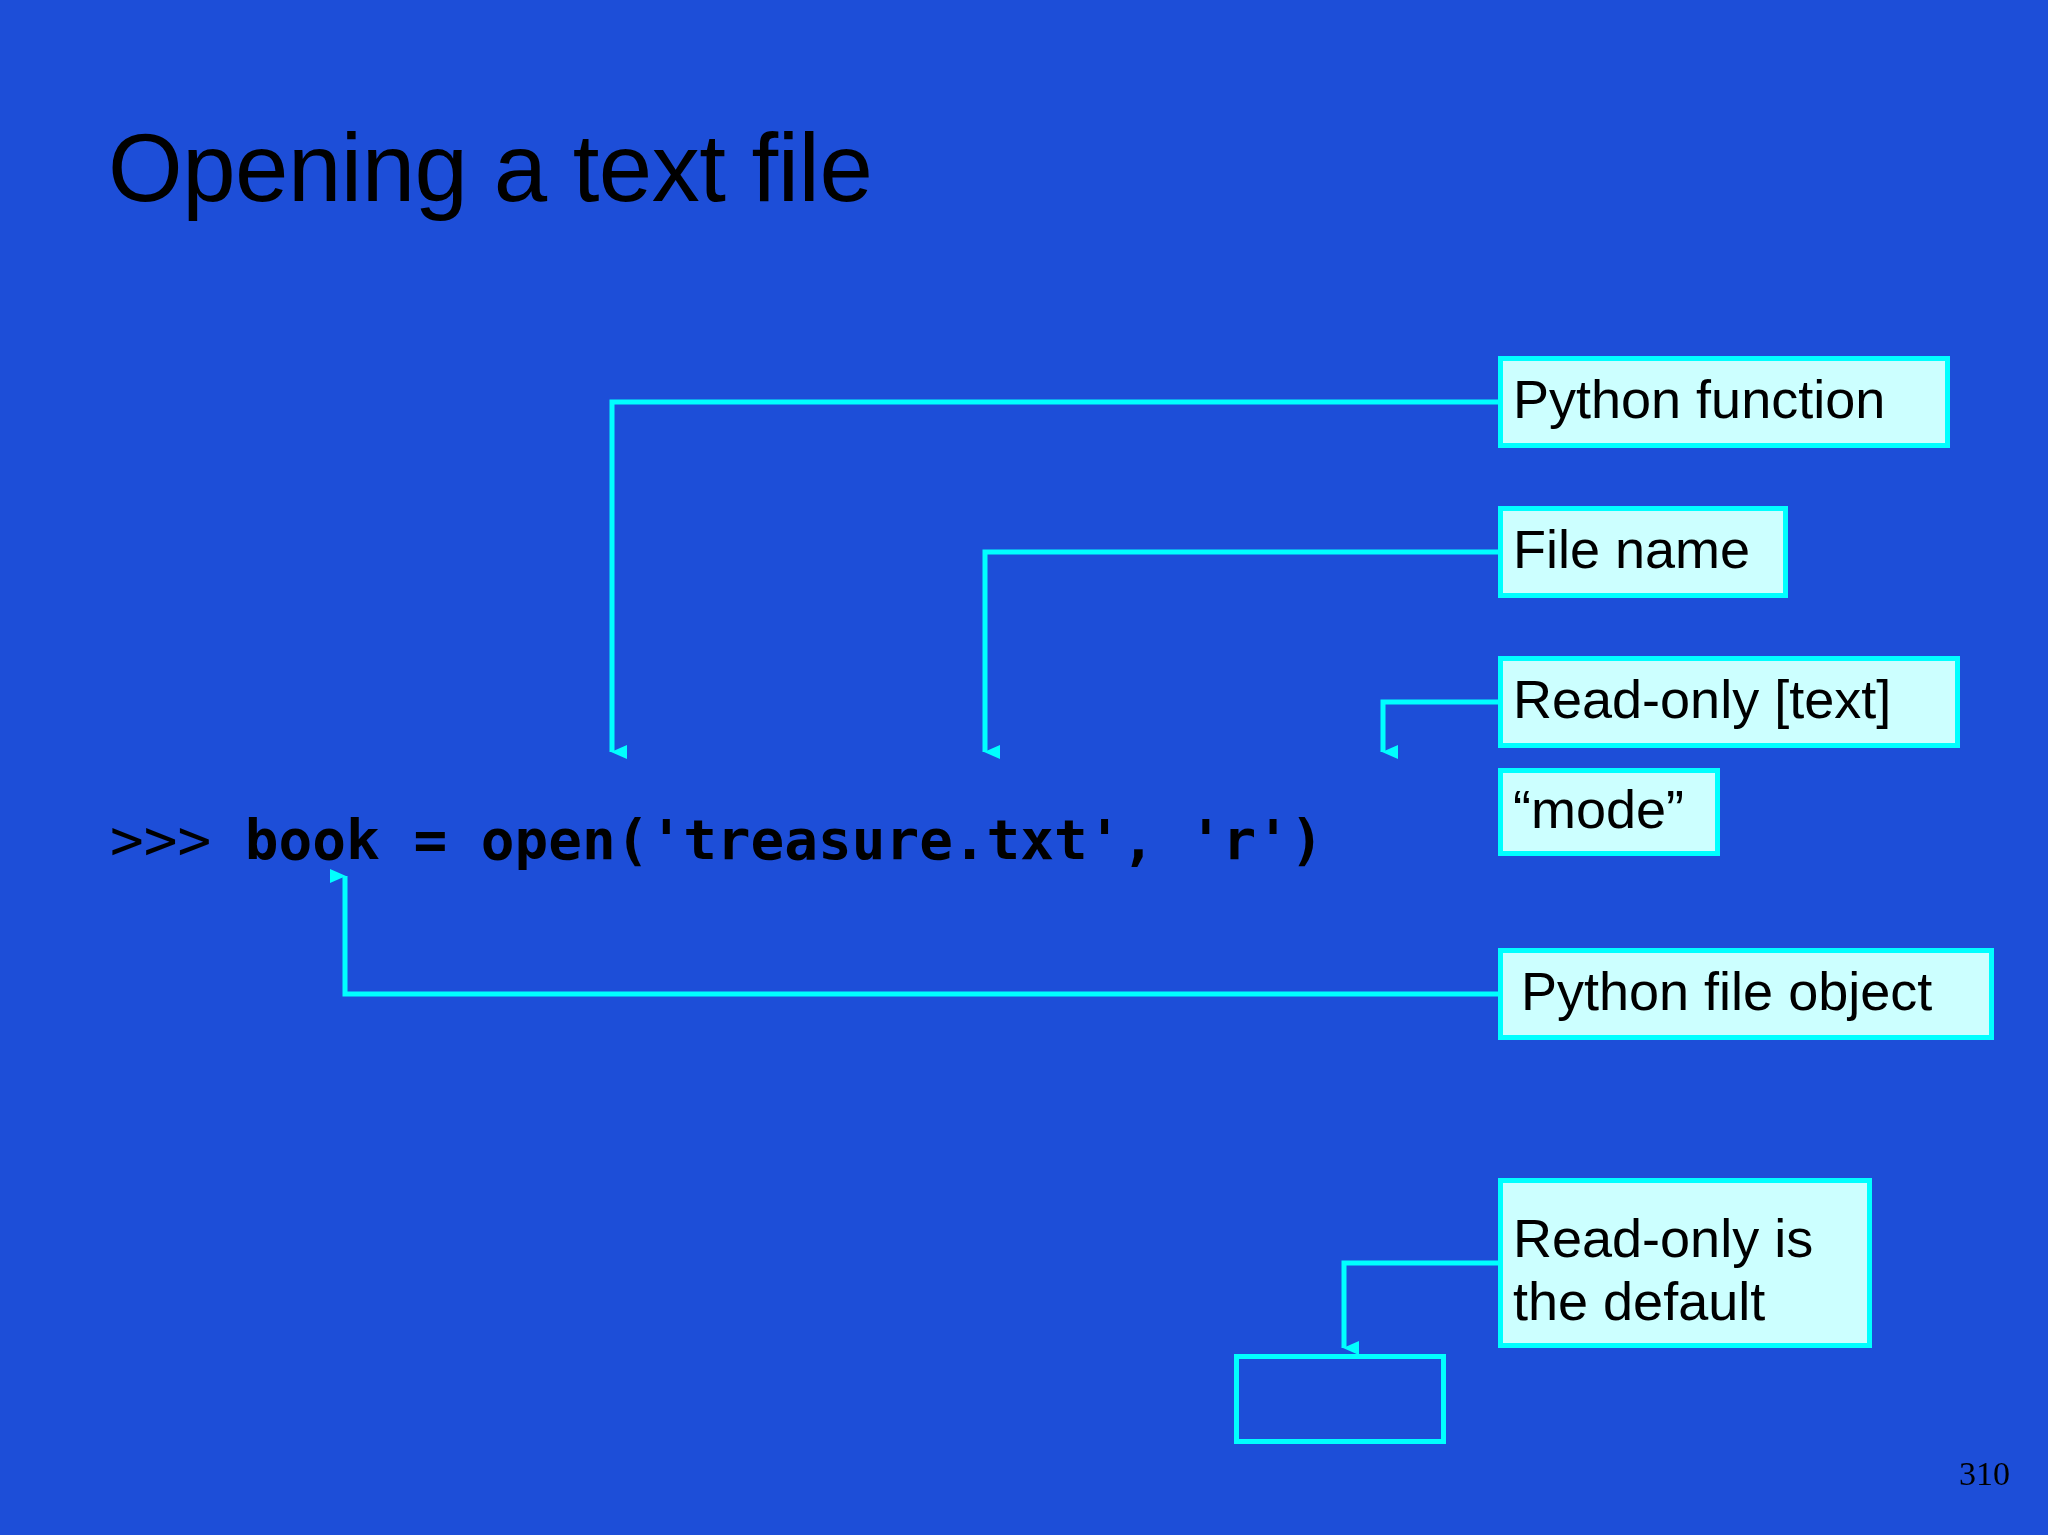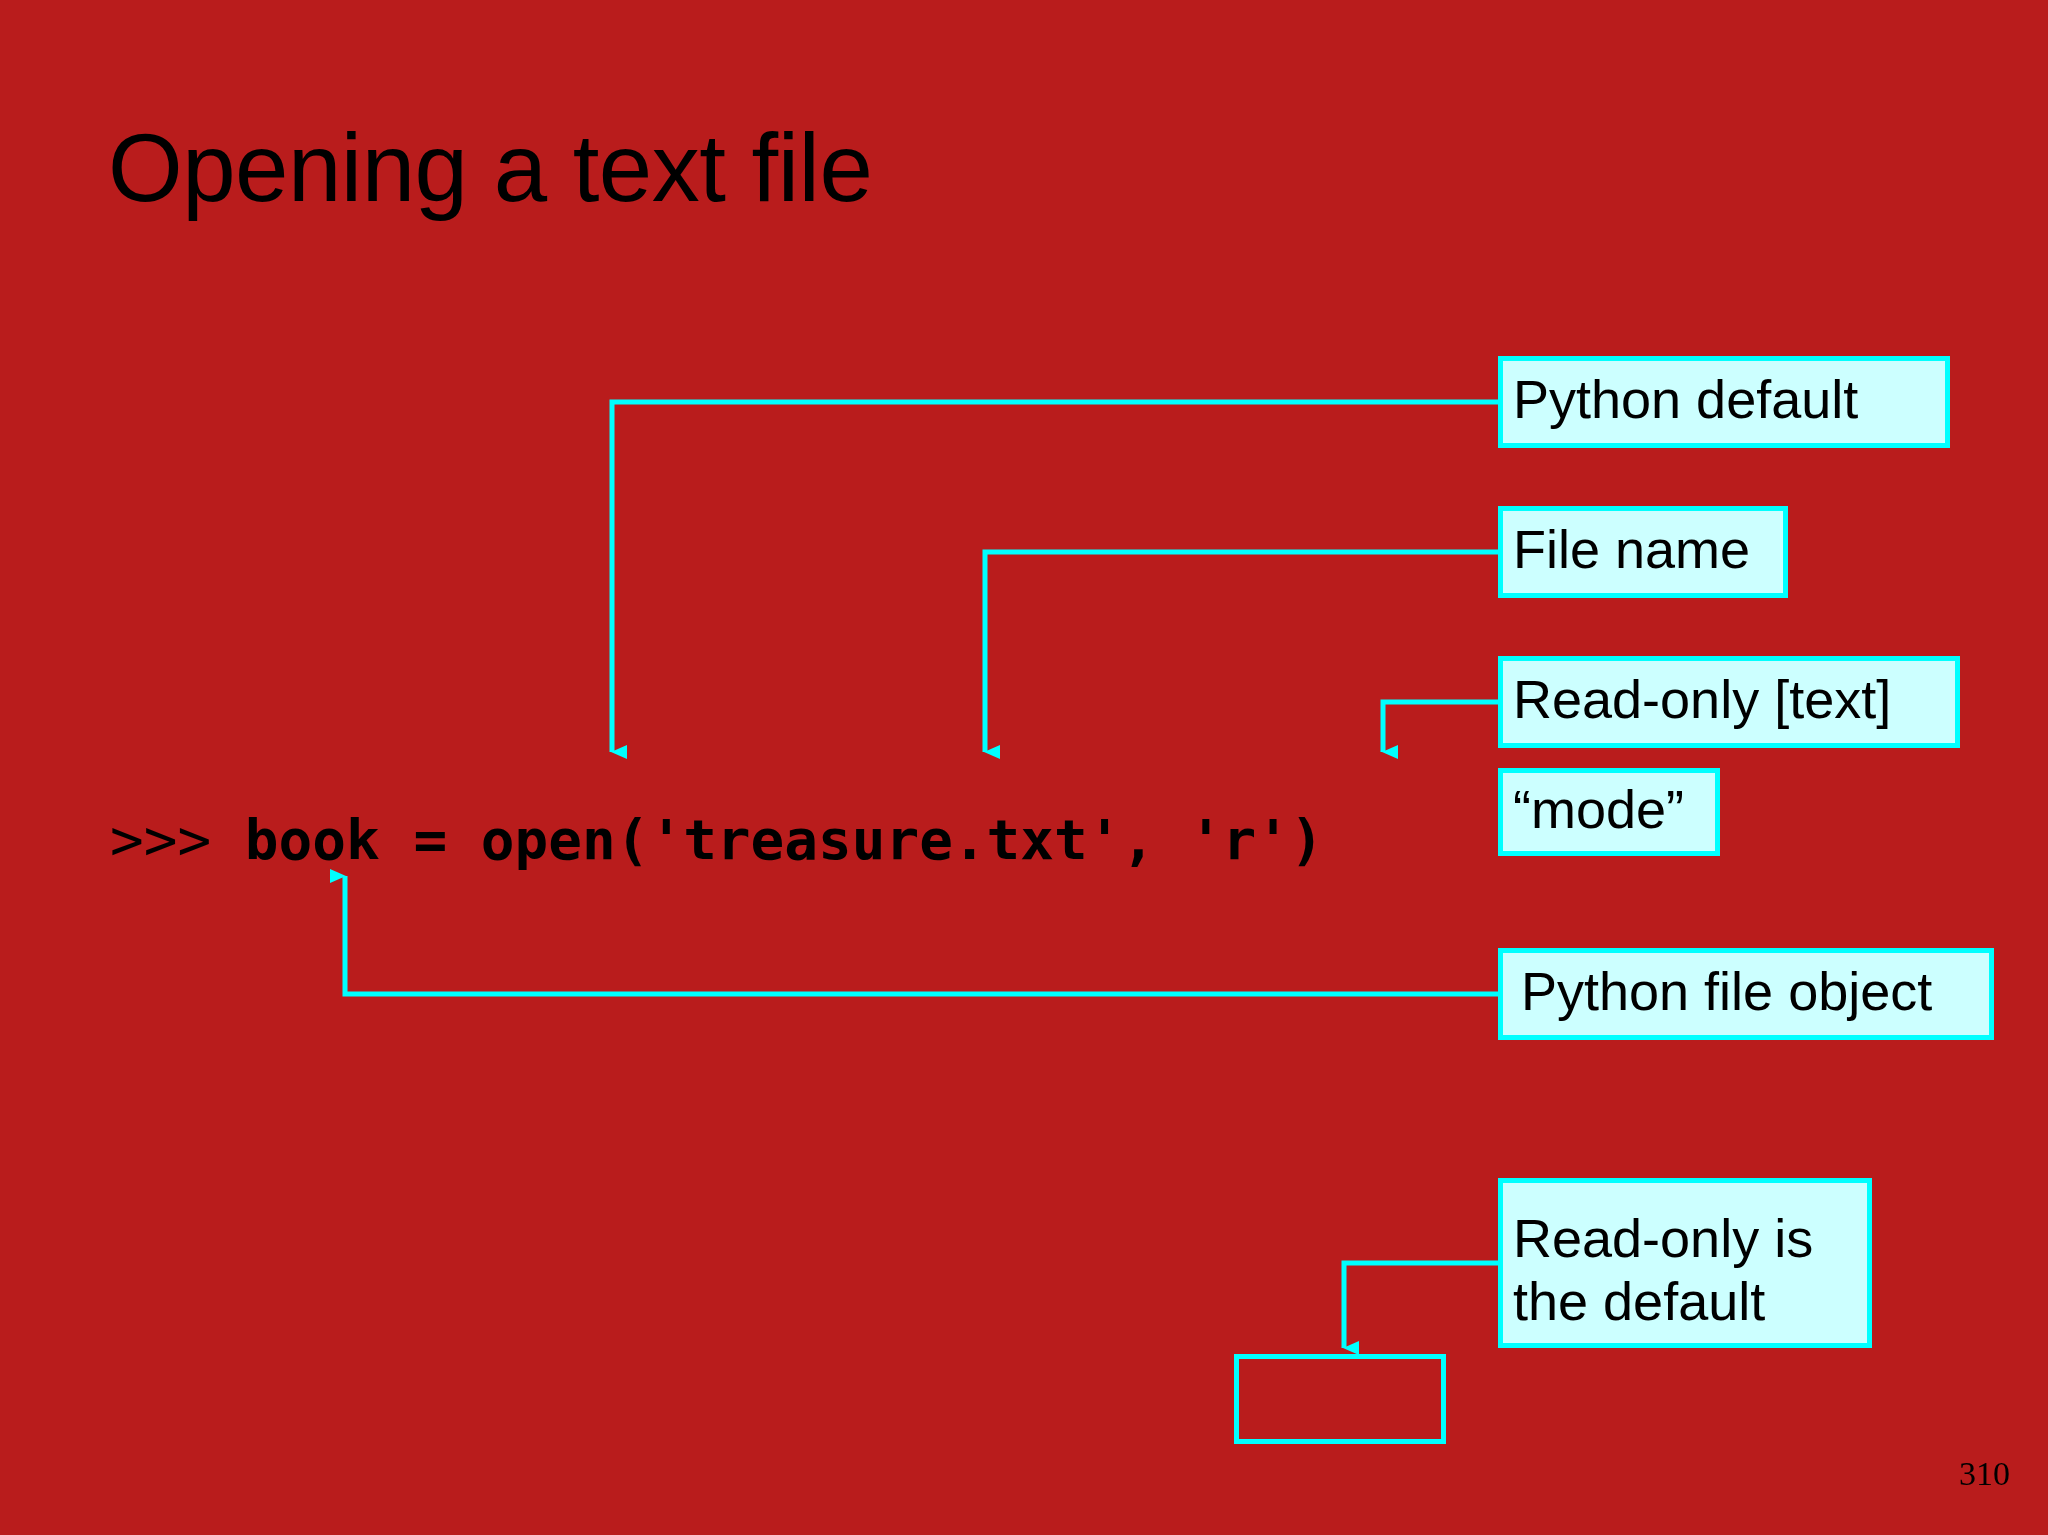--- a/index.html
+++ b/index.html
@@ -4,21 +4,21 @@
 <style>
   html, body {
     margin: 0;
     padding: 0;
     background: #ffffff;
   }
   #slide {
     position: relative;
     width: 2048px;
     height: 1535px;
-    background: #b91c1c;
+    background: #1d4ed8;
     overflow: hidden;
     font-family: "Liberation Sans", sans-serif;
   }
 
   
   #slide-title {
     position: absolute;
     left: 108px;
     top: 118px;
     font-size: 96px;
@@ -186,21 +186,21 @@
     <g>
       <path d="M1498,1263 L1344,1263 L1344,1348" fill="none" stroke="#00ffff" stroke-width="5" marker-end="url(#arrow-down)"></path>
     </g>
   </svg>
 
   <div class="code-line" id="code-primary"><span class="prompt">&gt;&gt;&gt; </span><span class="stmt">book = open('treasure.txt', 'r')</span></div>
 
 
   <div id="answer-box"></div>
 
-  <div class="callout" id="callout-python-function">Python default</div>
+  <div class="callout" id="callout-python-function">Python function</div>
 
   <div class="callout" id="callout-file-name">File name</div>
 
   <div class="callout" id="callout-read-only-text">Read-only [text]</div>
 
   <div class="callout" id="callout-mode">“mode”</div>
 
   <div class="callout" id="callout-file-object">Python file object</div>
 
   <div class="callout" id="callout-default">Read-only is

